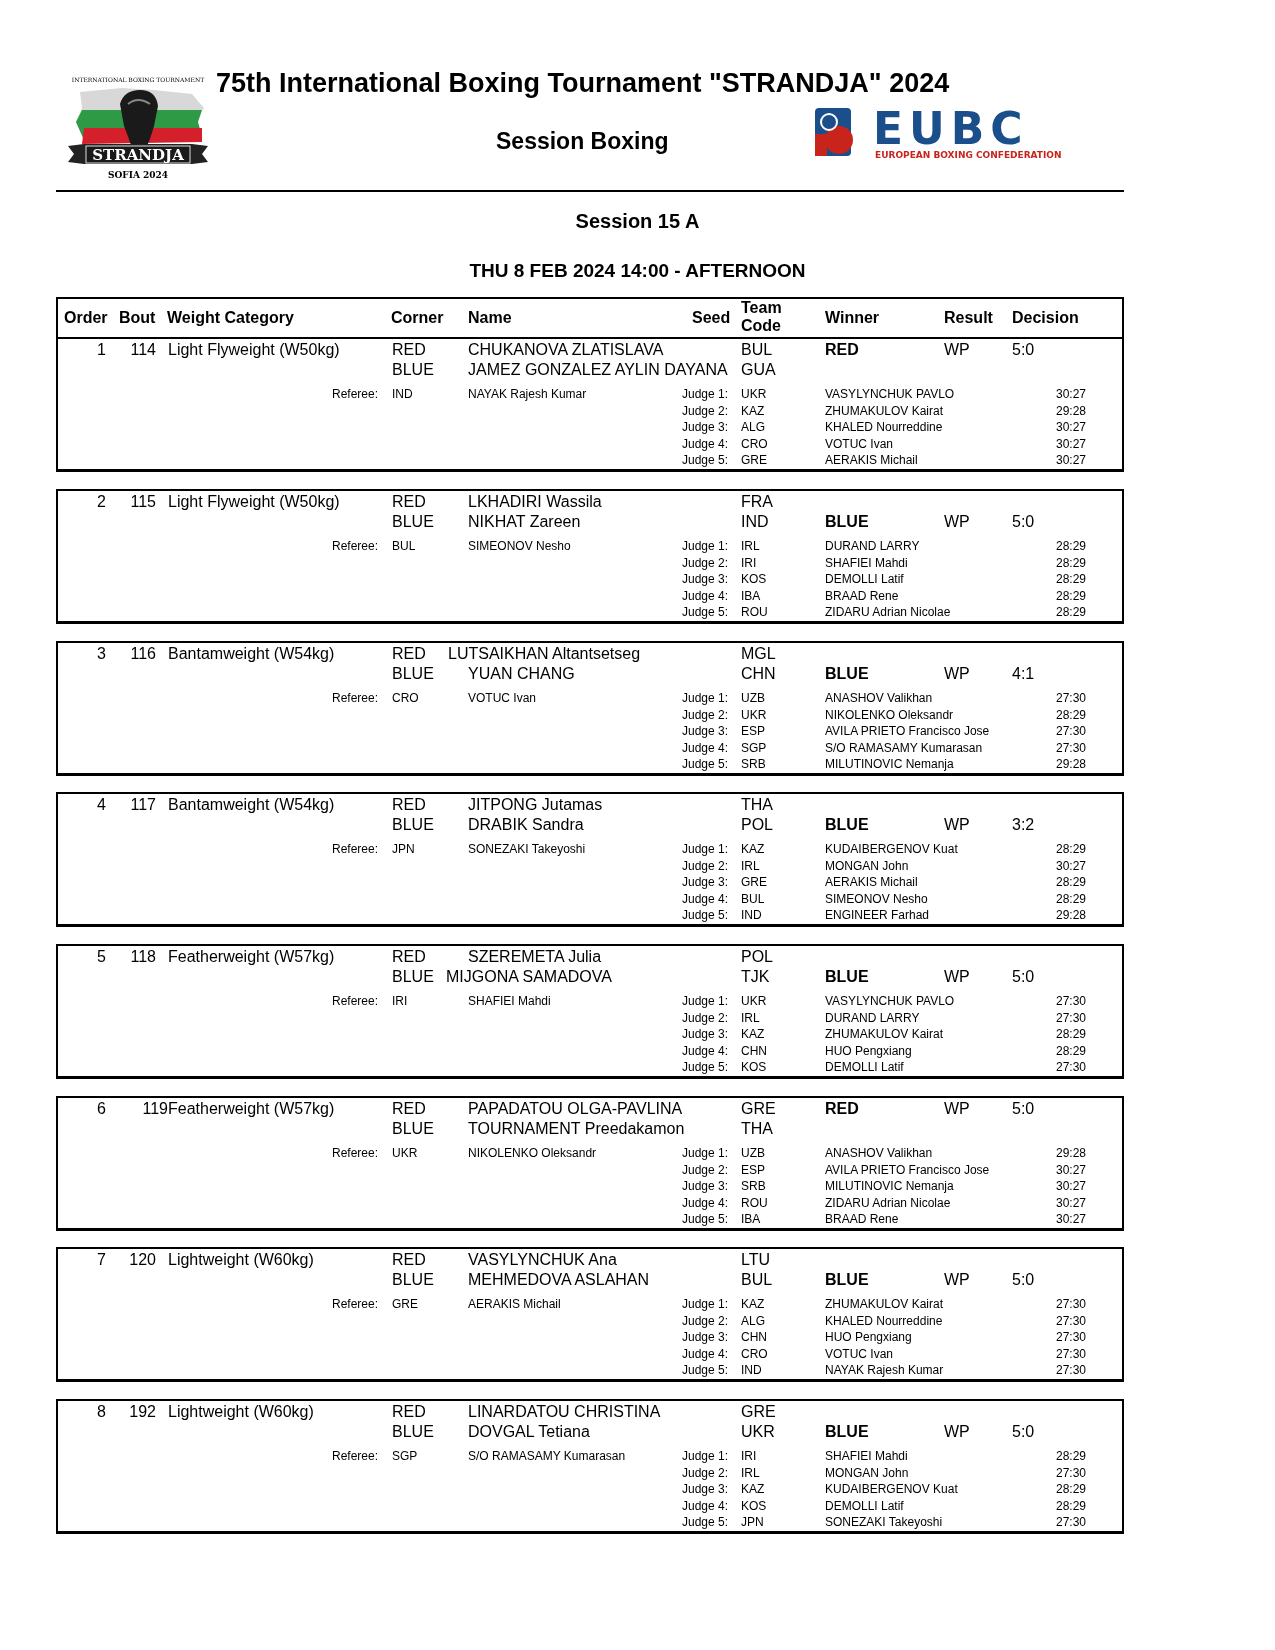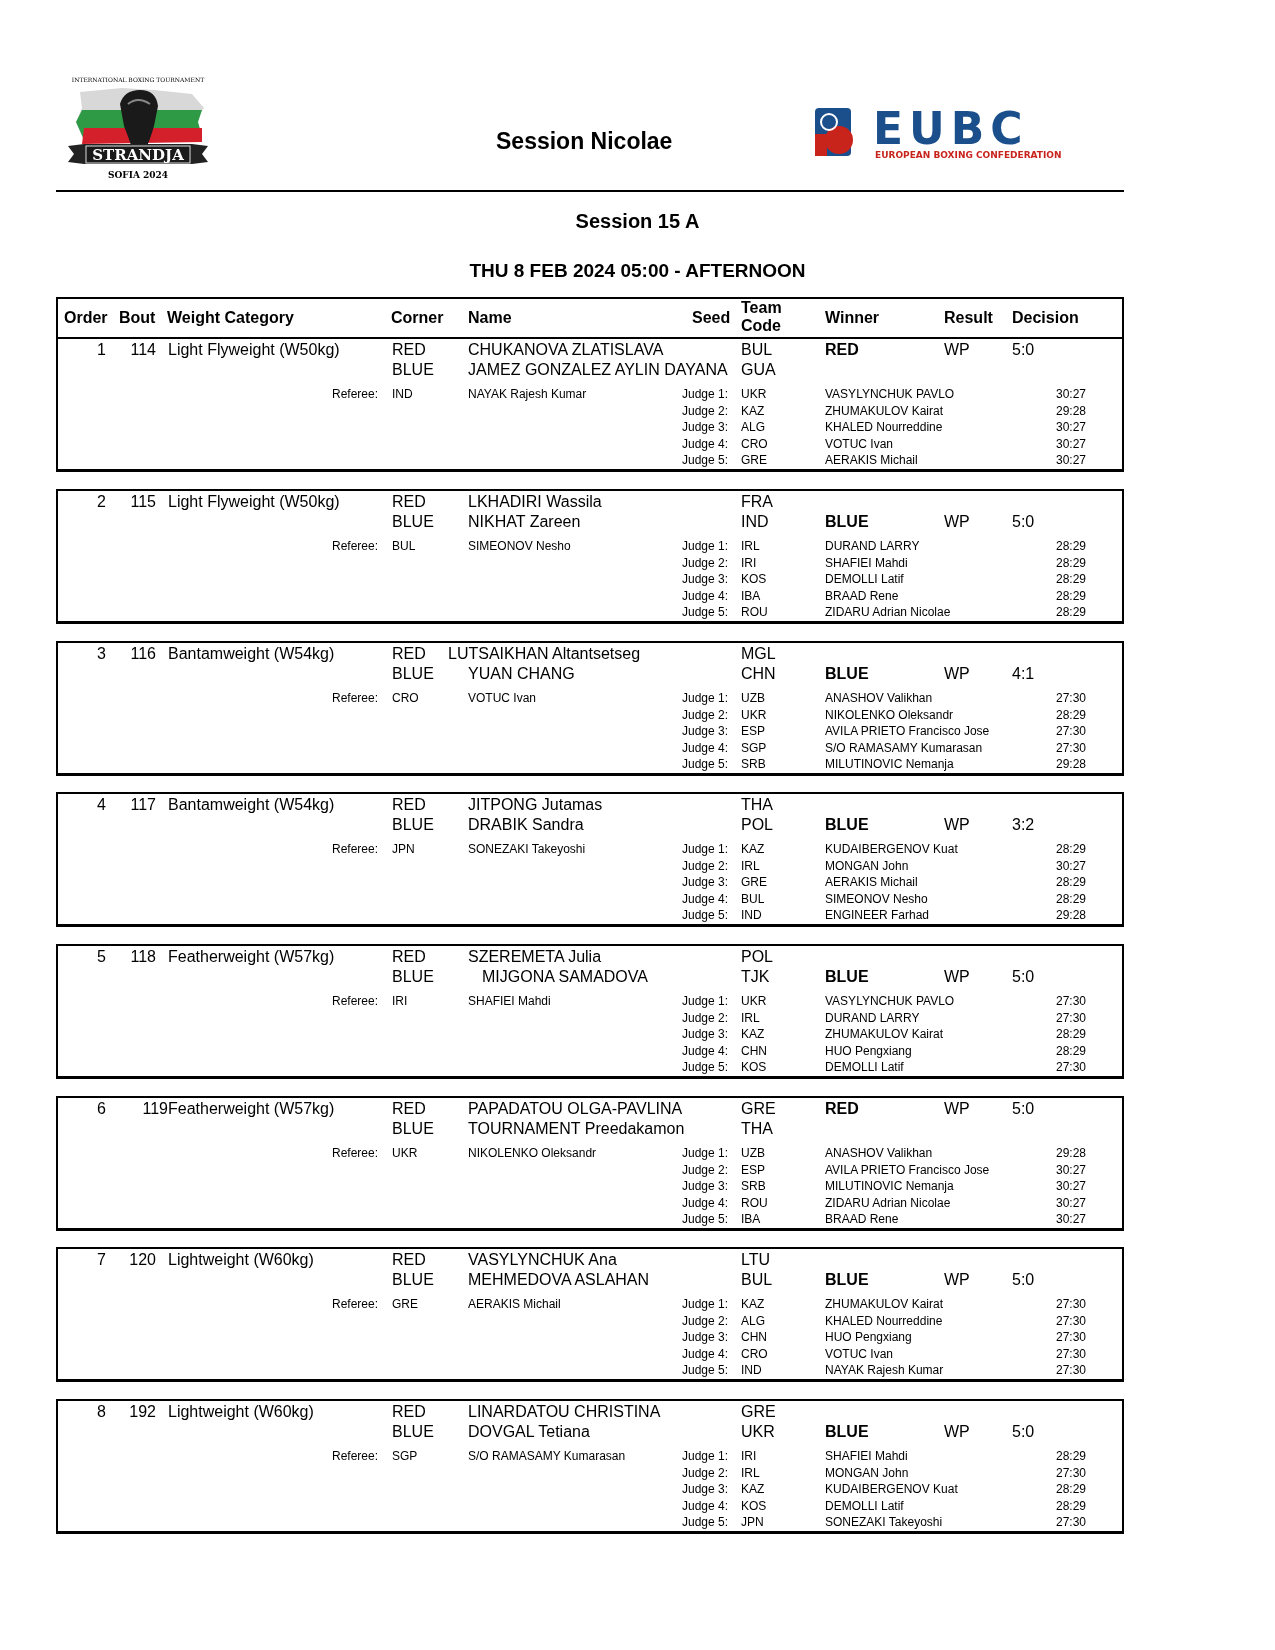--- a/index.html
+++ b/index.html
@@ -29,33 +29,34 @@
     <path d="M18 18 L60 14 L92 16 L130 20 L142 34 L134 44 L140 62 L22 66 L14 48 L20 34 Z" fill="#d8d8d8"></path>
     <path d="M20 36 L140 36 L136 48 L140 62 L22 66 L14 48 Z" fill="#2f9a45"></path>
     <path d="M22 54 L140 54 L140 68 L20 70 Z" fill="#d3202a"></path>
     <path d="M58 30 Q62 16 78 16 Q94 16 96 32 L92 52 Q88 66 84 74 L70 74 Q66 62 62 52 Z" fill="#1a1a1a"></path>
     <path d="M66 30 Q76 22 88 30" stroke="#888" stroke-width="2" fill="none"></path>
     <path d="M6 72 L22 70 L130 70 L146 72 L140 80 L146 88 L130 90 L22 90 L6 88 L12 80 Z" fill="#222"></path>
     <rect x="24" y="72" width="104" height="17" fill="#1a1a1a" stroke="#ddd" stroke-width="1"></rect>
     <text x="76" y="86" font-size="15" font-weight="bold" fill="#fff" text-anchor="middle" font-family="DejaVu Serif, serif">STRANDJA</text>
     <text x="76" y="104" font-size="9" font-weight="bold" text-anchor="middle" font-family="DejaVu Serif, serif">SOFIA 2024</text>
   </svg>
-  <div class="sub-title">Session Nicolae</div>
+  <div class="main-title">75th International Boxing Tournament "STRANDJA" 2024</div>
+  <div class="sub-title">Session Boxing</div>
   <svg class="logo-eubc" viewBox="0 0 310 60">
     <rect x="2" y="4" width="36" height="48" rx="4" fill="#1b4f8c"></rect>
     <circle cx="26" cy="36" r="14" fill="#c8241c"></circle>
     <path d="M2 30 L14 30 L14 52 L2 52 Z" fill="#c8241c"></path>
     <circle cx="16" cy="18" r="8" fill="none" stroke="#fff" stroke-width="2"></circle>
     <text x="60" y="40" font-size="44" font-weight="bold" fill="#1b4f8c" font-family="DejaVu Sans, sans-serif" letter-spacing="6">EUBC</text>
     <text x="62" y="54" font-size="9" font-weight="bold" fill="#c8241c" font-family="DejaVu Sans, sans-serif">EUROPEAN BOXING CONFEDERATION</text>
   </svg>
 </div>
 
 <div class="session">Session 15 A</div>
-<div class="date">THU 8 FEB 2024  05:00 - AFTERNOON</div>
+<div class="date">THU 8 FEB 2024  14:00 - AFTERNOON</div>
 
 <div class="thead">
   <span style="left:6px;top:10px">Order</span>
   <span style="left:61px;top:10px">Bout</span>
   <span style="left:109px;top:10px">Weight Category</span>
   <span style="left:333px;top:10px">Corner</span>
   <span style="left:410px;top:10px">Name</span>
   <span style="left:634px;top:10px">Seed</span>
   <span style="left:683px;top:0px">Team</span>
   <span style="left:683px;top:18px">Code</span>
@@ -221,21 +222,21 @@
         <span class="small" style="left:998px;top:114.4px">29:28</span>
       </div>
   </div>
     <div class="bout" style="top: 944px;">
     <span class="big r" style="left:0;width:48px;top:2px">5</span>
     <span class="big r" style="left:52px;width:46px;top:2px">118</span>
     <span class="big" style="left:110px;top:2px">Featherweight (W57kg)</span>
     <span class="big" style="left:334px;top:2px">RED</span>
     <span class="big" style="left:334px;top:22px">BLUE</span>
     <span class="big" style="left:410px;top:2px">SZEREMETA Julia</span>
-    <span class="big" style="left:424px;top:22px">MIJGONA SAMADOVA</span>
+    <span class="big" style="left:388px;top:22px">MIJGONA SAMADOVA</span>
     <span class="big" style="left:683px;top:2px">POL</span>
     <span class="big" style="left:683px;top:22px">TJK</span>
     <span class="big bold" style="left: 767px; top: 22px;">BLUE</span>
     <span class="big" style="left: 886px; top: 22px;">WP</span>
     <span class="big" style="left: 954px; top: 22px;">5:0</span>
     <span class="small r" style="left:200px;width:120px;top:48px">Referee:</span>
     <span class="small" style="left:334px;top:48px">IRI</span>
     <span class="small" style="left:410px;top:48px">SHAFIEI Mahdi</span>
     <div class="judges">
         <span class="small" style="left:560px;width:110px;text-align:right;top:48px">Judge 1:</span>

